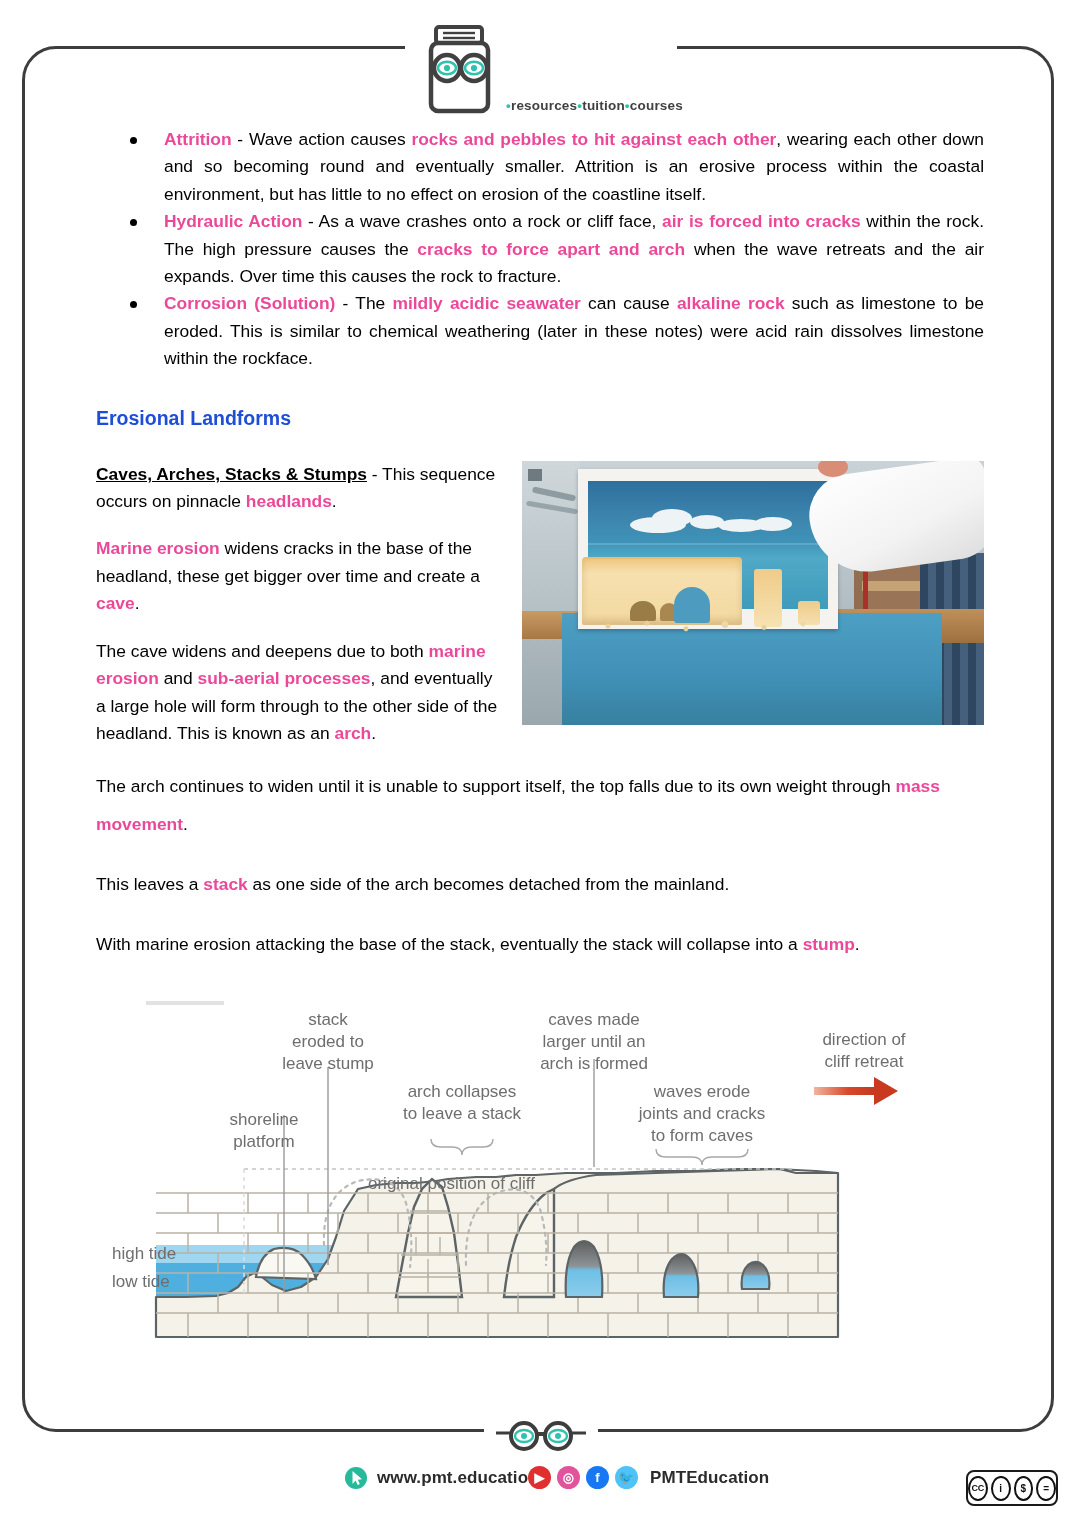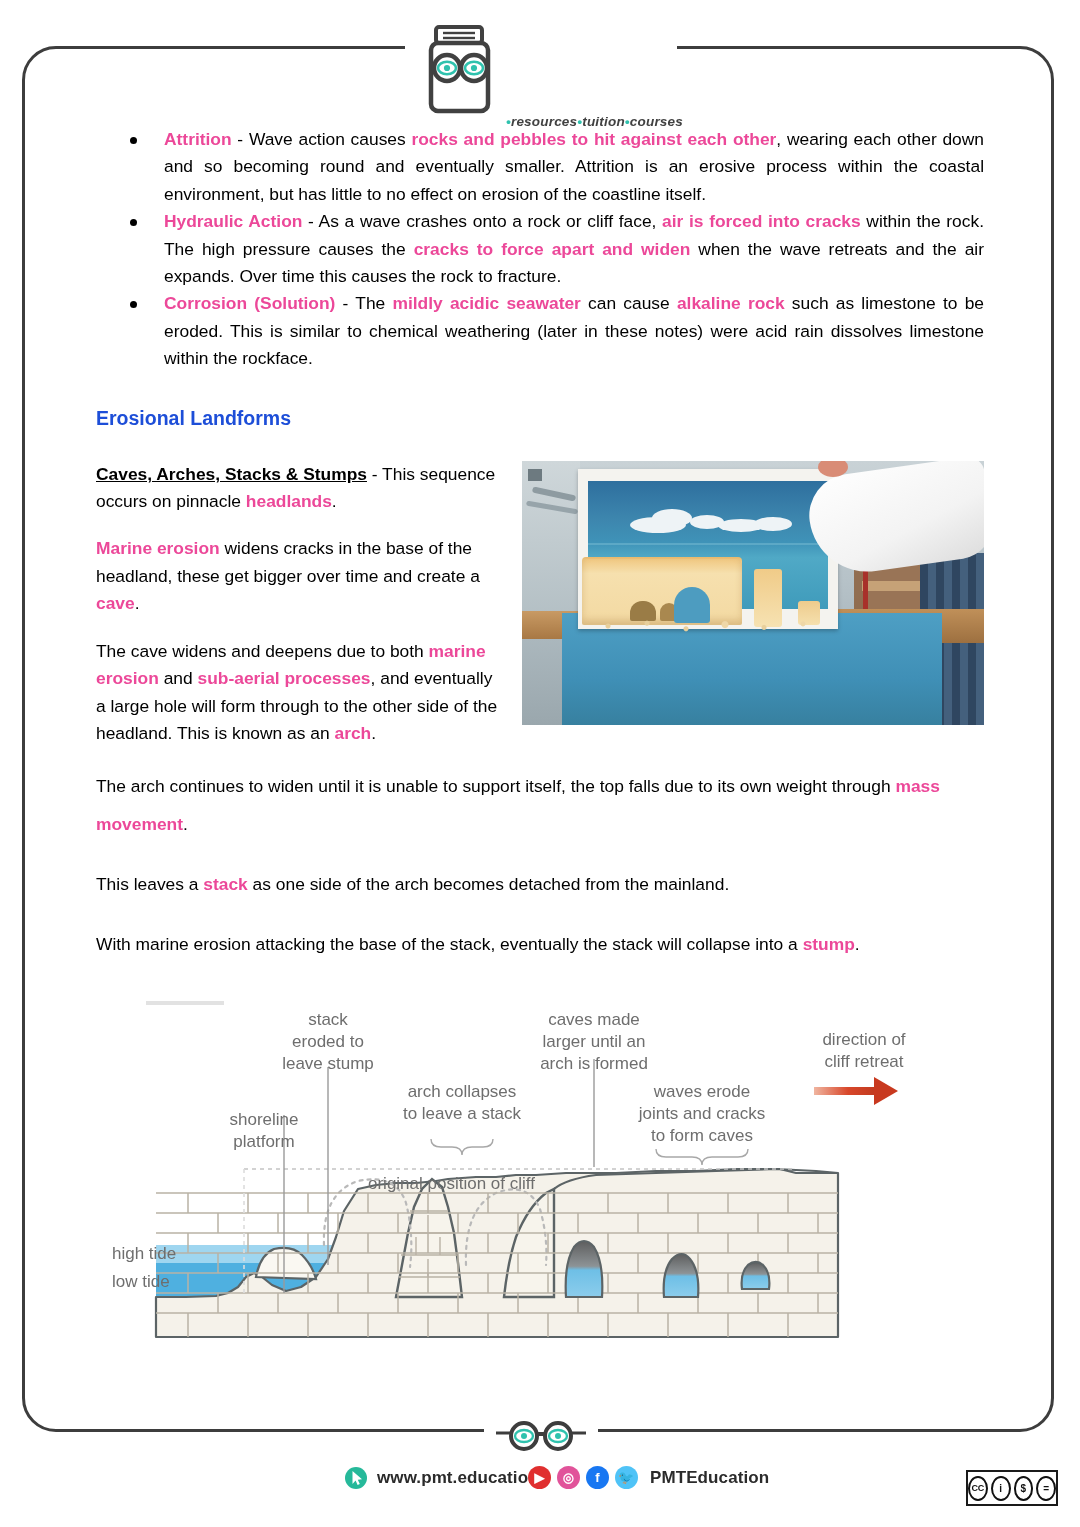--- a/index.html
+++ b/index.html
@@ -66,26 +66,25 @@
     top: -6px;
     font-size: 76px;
     font-weight: 400;
     letter-spacing: 1px;
     color: #414141;
     font-family: "Liberation Sans", sans-serif;
   }
   #logo .tagline {
     position: absolute;
     left: 98px;
-    top: 96px;
+    top: 80px;
     font-size: 13.5px;
     font-weight: bold;
     color: #414141;
     letter-spacing: 0.2px;
-    font-style: italic;
   }
   #logo .tagline .dot { color: #2fc2ae; }
 
   
   #content {
     position: absolute;
     left: 96px;
     top: 126px;
     width: 888px;
   }
@@ -240,21 +239,21 @@
     position:absolute; left:344px; top:0;
     display:flex; align-items:center; gap:9px;
   }
   .f-row2 { position:absolute; left:528px; top:0; display:flex; align-items:center; gap:6px; }
   .f-label { font-size:17px; font-weight:bold; color:#2b2b2b; letter-spacing:0.1px; }
   .circ { width:23px; height:23px; border-radius:50%; display:flex; align-items:center;
           justify-content:center; color:#fff; font-size:13px; font-weight:bold; }
   #cc-badge {
     position:absolute; left:966px; top:1470px;
     width:88px; height:32px;
-    border:2px solid #1a1a1a; border-radius:0; background:#fff;
+    border:2px solid #1a1a1a; border-radius:8px; background:#fff;
     display:flex; align-items:center; justify-content:center; gap:3px;
   }
   .cc-c { width:21px; height:21px; border-radius:50%; border:2px solid #111;
           display:flex; align-items:center; justify-content:center;
           font-size:10px; font-weight:bold; color:#111; }
 </style>
 </head>
 <body>
 
 <div id="page-border"></div>
@@ -281,21 +280,21 @@
   </div>
 </div>
 
 <div id="content">
 
   <ul class="bullets">
     <li>
       <span class="hl">Attrition</span><span> - </span><span><span>Wave action causes </span><span class="hl">rocks and pebbles to hit against each other</span><span>, wearing each other down and so becoming round and eventually smaller. Attrition is an erosive process within the coastal environment, but has little to no effect on erosion of the coastline itself.</span></span>
     </li>
     <li>
-      <span class="hl">Hydraulic Action</span><span> - </span><span><span>As a wave crashes onto a rock or cliff face, </span><span class="hl">air is forced into cracks</span><span> within the rock. The high pressure causes the </span><span class="hl">cracks to force apart and widen</span><span> when the wave retreats and the air expands. Over time this causes the rock to fracture.</span></span>
+      <span class="hl">Hydraulic Action</span><span> - </span><span><span>As a wave crashes onto a rock or cliff face, </span><span class="hl">air is forced into cracks</span><span> within the rock. The high pressure causes the </span><span class="hl">cracks to force apart and arch</span><span> when the wave retreats and the air expands. Over time this causes the rock to fracture.</span></span>
     </li>
     <li>
       <span class="hl">Corrosion (Solution)</span><span> - </span><span><span>The </span><span class="hl">mildly acidic seawater</span><span> can cause </span><span class="hl">alkaline rock</span><span> such as limestone to be eroded. This is similar to chemical weathering (later in these notes) were acid rain dissolves limestone within the rockface.</span></span>
     </li>
   </ul>
 
   <h2 class="section">Erosional Landforms</h2>
 
   <div id="split">
     <div id="left-col">

